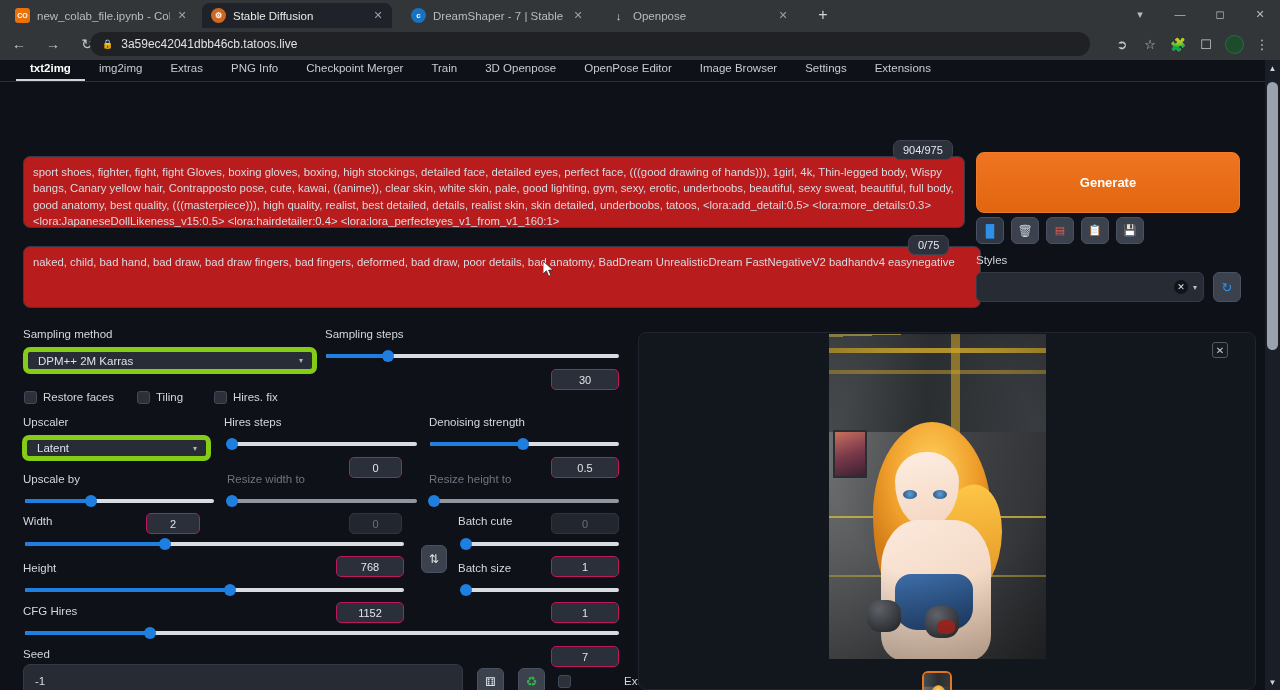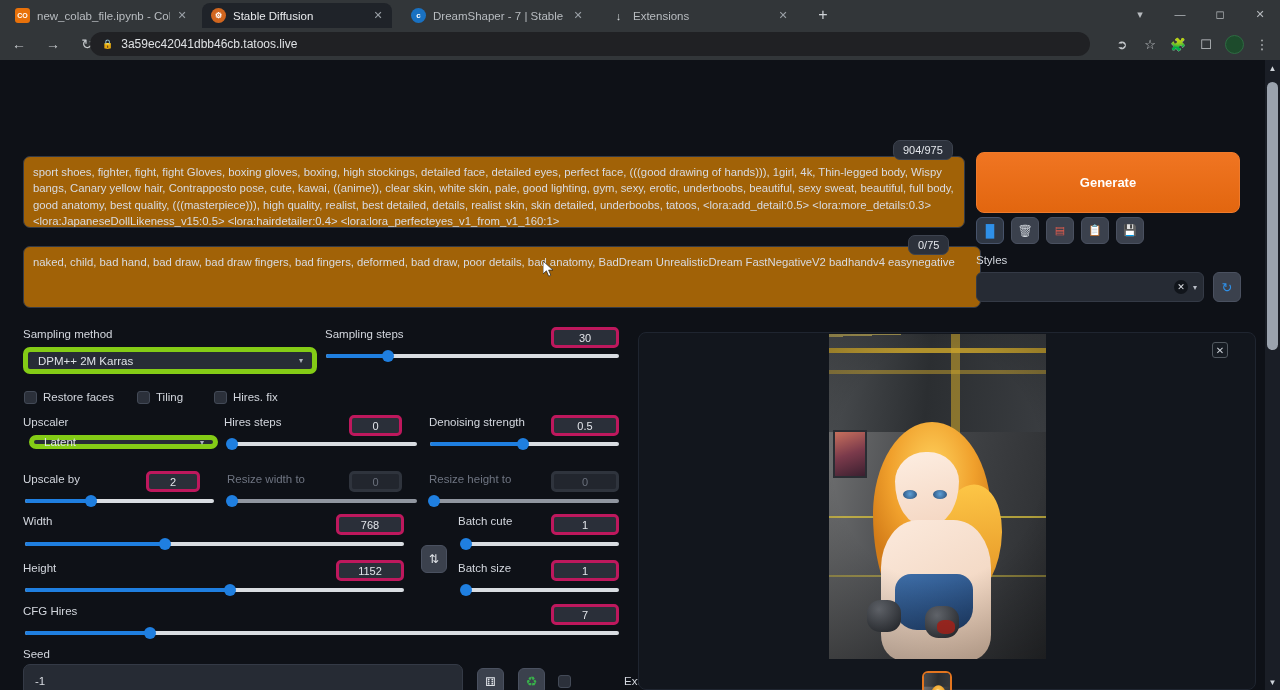--- a/index.html
+++ b/index.html
@@ -115,21 +115,21 @@
     font-size: 11.5px; color: #c6cbd4; padding: 2px 14px 5px 14px;
     white-space: nowrap;
   }
   .navtab.active {
     color: #fff; font-weight: bold;
     border-bottom: 2px solid #cfd3da;
   }
 
   
   .promptbox {
-    position: absolute; background: #a16207;
+    position: absolute; background: #b91c1c;
     border: 1px solid #343a46; border-radius: 7px;
     color: #d8dbe1; font-size: 11.3px; line-height: 16.4px;
     padding: 7px 9px; overflow: hidden;
   }
   #prompt-pos { left: 23px; top: 96px; width: 942px; height: 72px; }
   #prompt-neg { left: 23px; top: 186px; width: 958px; height: 62px; }
   .tokchip {
     position: absolute; background: #2c313b;
     border: 1px solid #3d434f; border-radius: 7px;
     color: #e3e6eb; font-size: 11px;
@@ -181,24 +181,24 @@
   .lbl.dim { color: #6e7481; }
 
   .dropdown {
     position: absolute; background: #272c36; border: 5px solid #84cc16;
     border-radius: 7px; display: flex; align-items: center;
     padding: 0 10px; color: #dfe2e7; font-size: 11.5px;
   }
   .dropdown .dd-caret { position: absolute; right: 9px; color: #aeb4bd; font-size: 8px; }
 
   .numbox {
-    position: absolute; background: #2a2f39; border: 3px solid #be185d;
+    position: absolute; background: #2a2f39; border: 1px solid #be185d;
     border-radius: 5px; height: 21px;
     display: flex; align-items: center; justify-content: center;
-    color: #e2e5ea; font-size: 11px;
+    color: #e2e5ea; font-size: 11px; margin-top: 42px;
   }
   .numbox.dim { color: #6a707c; border-color: #2f343d; background: #22262e; }
 
   .slider { position: absolute; height: 14px; }
   .slider .track {
     position: absolute; left: 0; top: 5px; width: 100%; height: 4px;
     background: #d9dde2; border-radius: 2px;
   }
   .slider .track.dim { background: #9096a0; }
   .slider .fill {
@@ -350,21 +350,21 @@
       <span class="tab-title">Stable Diffusion</span>
       <span class="tab-x">✕</span>
     </div>
     <div class="tab" style="left:402px; width:190px;">
       <span class="fav" style="background:#1971c2;border-radius:50%;">c</span>
       <span class="tab-title">DreamShaper - 7 | Stable Diffusio</span>
       <span class="tab-x">✕</span>
     </div>
     <div class="tab" style="left:602px; width:200px;">
       <span class="fav" style="color:#d7dadd;font-size:11px;">↓</span>
-      <span class="tab-title">Extensions</span>
+      <span class="tab-title">Openpose</span>
       <span class="tab-x">✕</span>
     </div>
     <div class="tab-newbtn">+</div>
 
     <div class="wincontrols">
       <div>▾</div>
       <div>—</div>
       <div>◻</div>
       <div>✕</div>
     </div>
@@ -385,20 +385,33 @@
     <div>🧩</div>
     <div>☐</div>
     <div>
         <span class="avatar-circ"></span>
       </div>
     <div>⋮</div>
   </div>
 
   <div class="page">
 
+    <div class="navtabs">
+      <div class="navtab active">txt2img</div>
+      <div class="navtab">img2img</div>
+      <div class="navtab">Extras</div>
+      <div class="navtab">PNG Info</div>
+      <div class="navtab">Checkpoint Merger</div>
+      <div class="navtab">Train</div>
+      <div class="navtab">3D Openpose</div>
+      <div class="navtab">OpenPose Editor</div>
+      <div class="navtab">Image Browser</div>
+      <div class="navtab">Settings</div>
+      <div class="navtab">Extensions</div>
+    </div>
 
     <div class="promptbox" id="prompt-pos">sport shoes, fighter, fight, fight Gloves, boxing gloves, boxing,  high stockings, detailed face, detailed eyes, perfect face, (((good drawing of hands))), 1girl, 4k, Thin-legged body, Wispy bangs, Canary yellow hair, Contrapposto pose, cute, kawai, ((anime)), clear skin, white skin, pale,  good lighting, gym, sexy, erotic, underboobs, beautiful, sexy sweat,  beautiful, full body, good anatomy, best quality, (((masterpiece))), high quality, realist, best detailed, details, realist skin, skin detailed, underboobs, tatoos, &lt;lora:add_detail:0.5&gt; &lt;lora:more_details:0.3&gt; &lt;lora:JapaneseDollLikeness_v15:0.5&gt;  &lt;lora:hairdetailer:0.4&gt; &lt;lora:lora_perfecteyes_v1_from_v1_160:1&gt;</div>
     <div class="tokchip" id="tok-pos">904/975</div>
     <div class="promptbox" id="prompt-neg">naked, child, bad hand, bad draw, bad draw fingers, bad fingers, deformed, bad draw, poor details, bad anatomy, BadDream UnrealisticDream FastNegativeV2 badhandv4 easynegative</div>
     <div class="tokchip" id="tok-neg">0/75</div>
 
     <div class="generate-btn">Generate</div>
     <div class="iconrow">
       <div class="sqbtn" style="background:#2f3744;border-color:#47536a;">
           <span style="color:#2f90e8;font-size:12px;">█</span>
@@ -438,21 +451,21 @@
     </div>
 
     <div class="chk" style="left:24px; top:331px;"></div>
     <div class="lbl" style="left:43px; top:331px;">Restore faces</div>
     <div class="chk" style="left:137px; top:331px;"></div>
     <div class="lbl" style="left:156px; top:331px;">Tiling</div>
     <div class="chk" style="left:214px; top:331px;"></div>
     <div class="lbl" style="left:233px; top:331px;">Hires. fix</div>
 
     <div class="lbl" style="left:23px; top:356px;">Upscaler</div>
-    <div class="dropdown" style="left:29px; top:375px; width:189px; height:14px;">
+    <div class="dropdown" style="left:22px; top:375px; width:189px; height:26px;">
       <span>Latent</span>
       <span class="dd-caret">▾</span>
     </div>
 
     <div class="lbl" style="left:224px; top:356px;">Hires steps</div>
     <div class="numbox" style="left:349px; top:355px; width:53px;">0</div>
     <div class="slider" style="left:228px; top:377px; width:189px;">
       <div class="track"></div>
         <div class="fill" style="width:0%"></div>
         <div class="knob" style="left:2%"></div>

